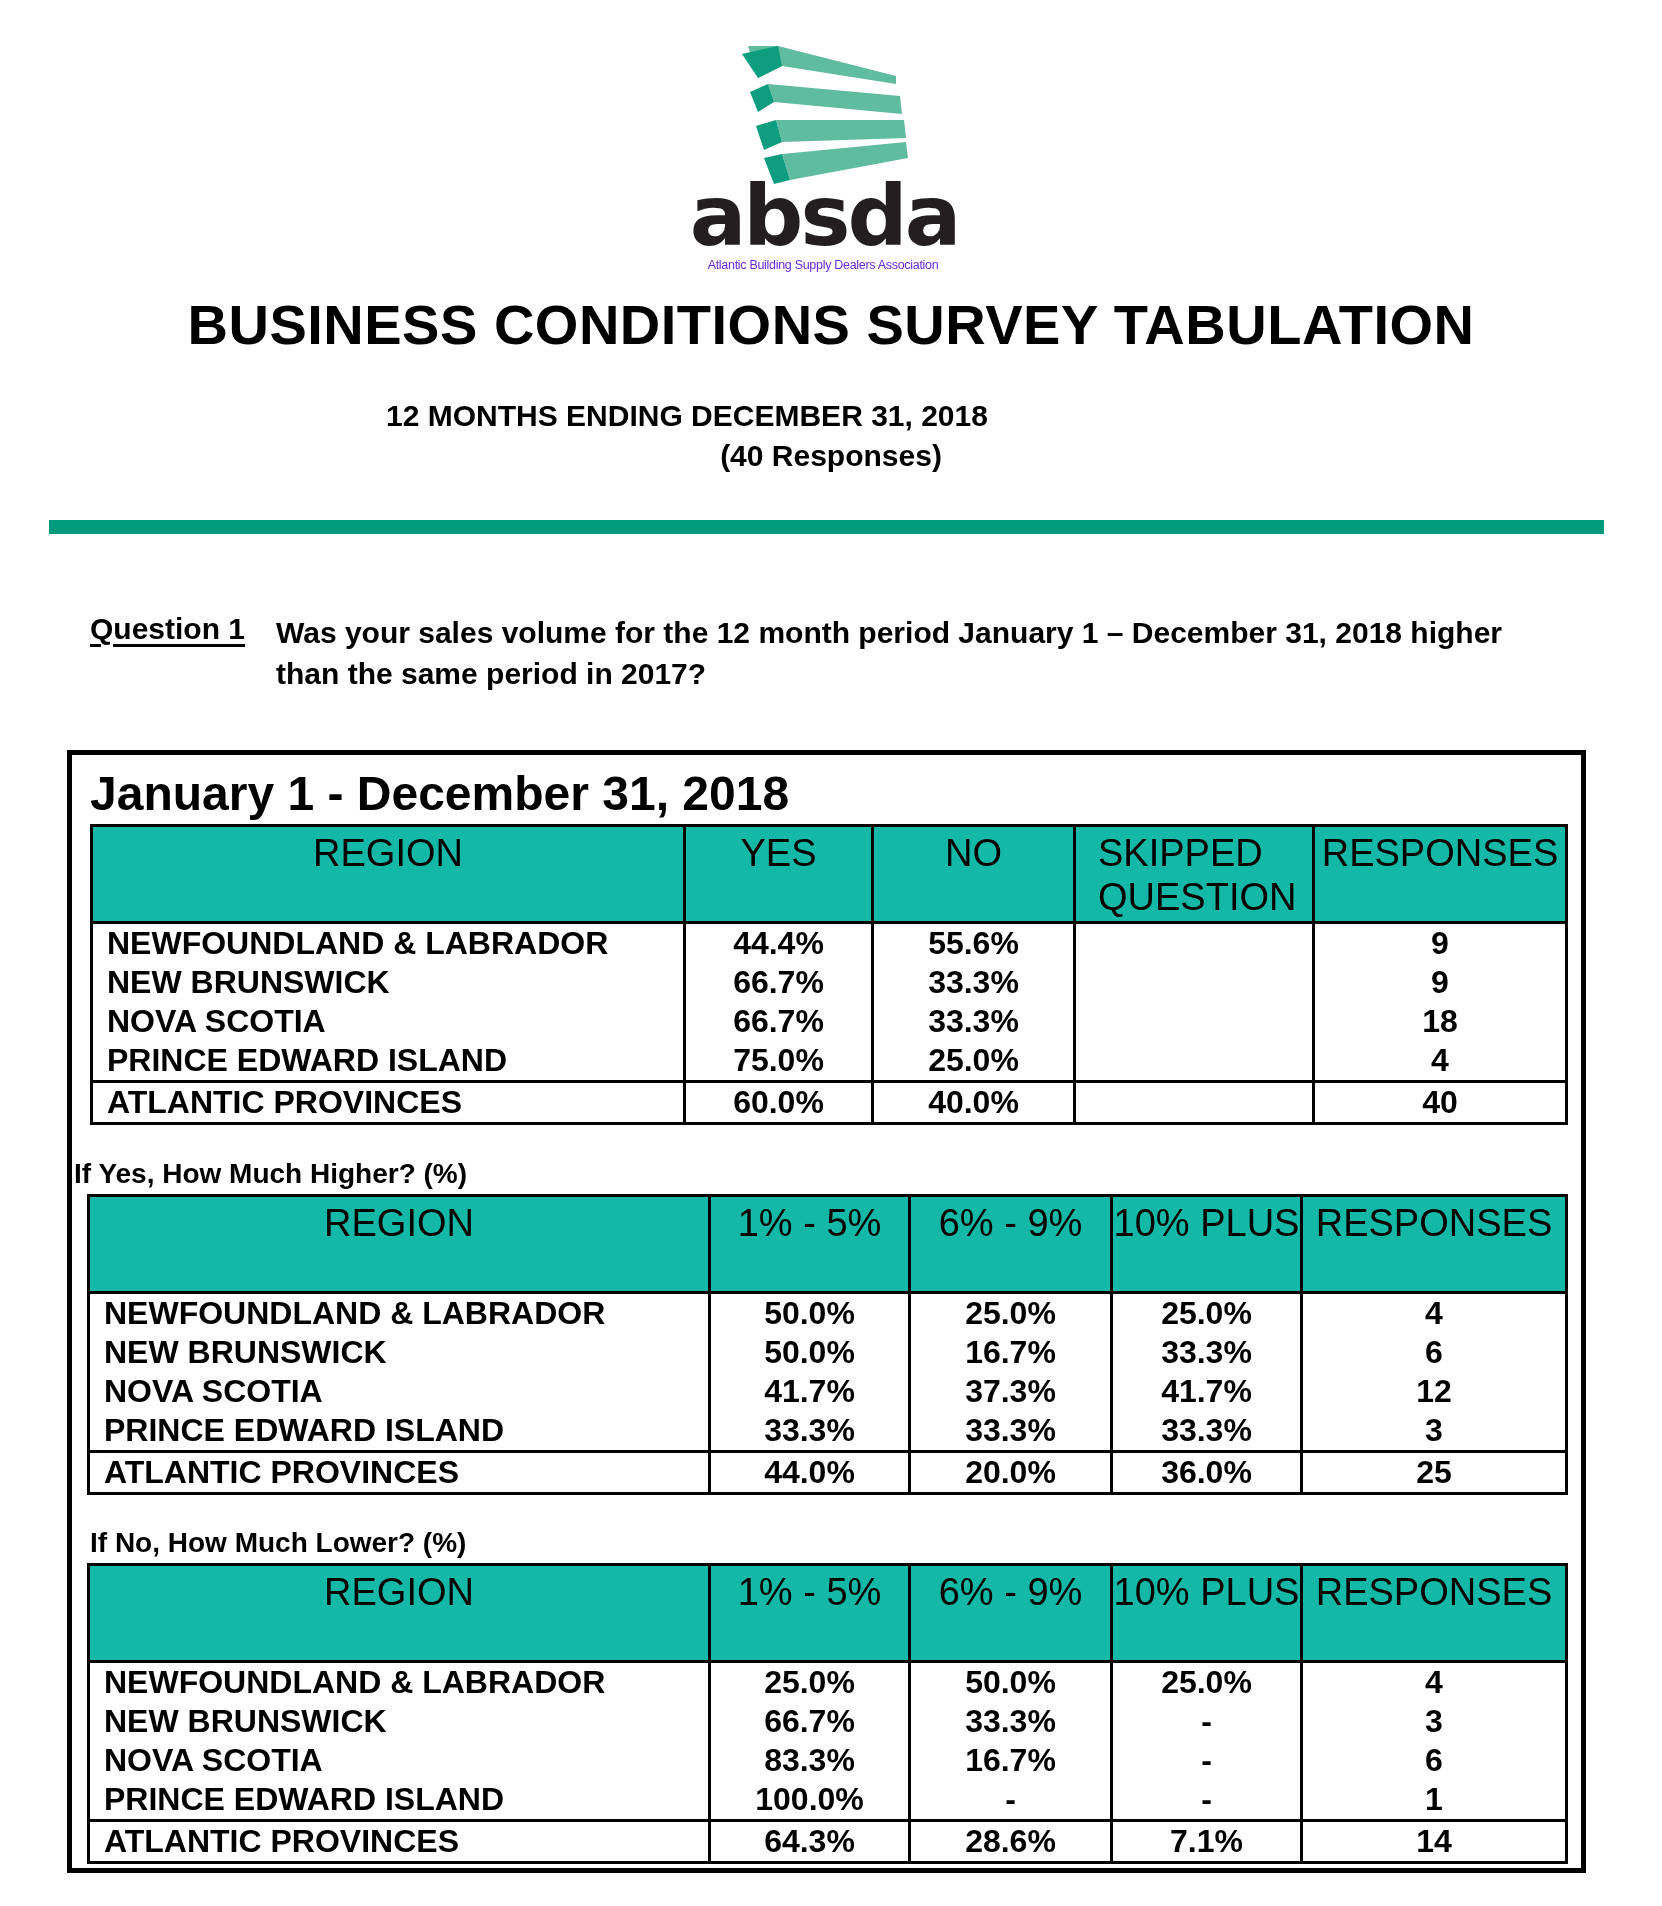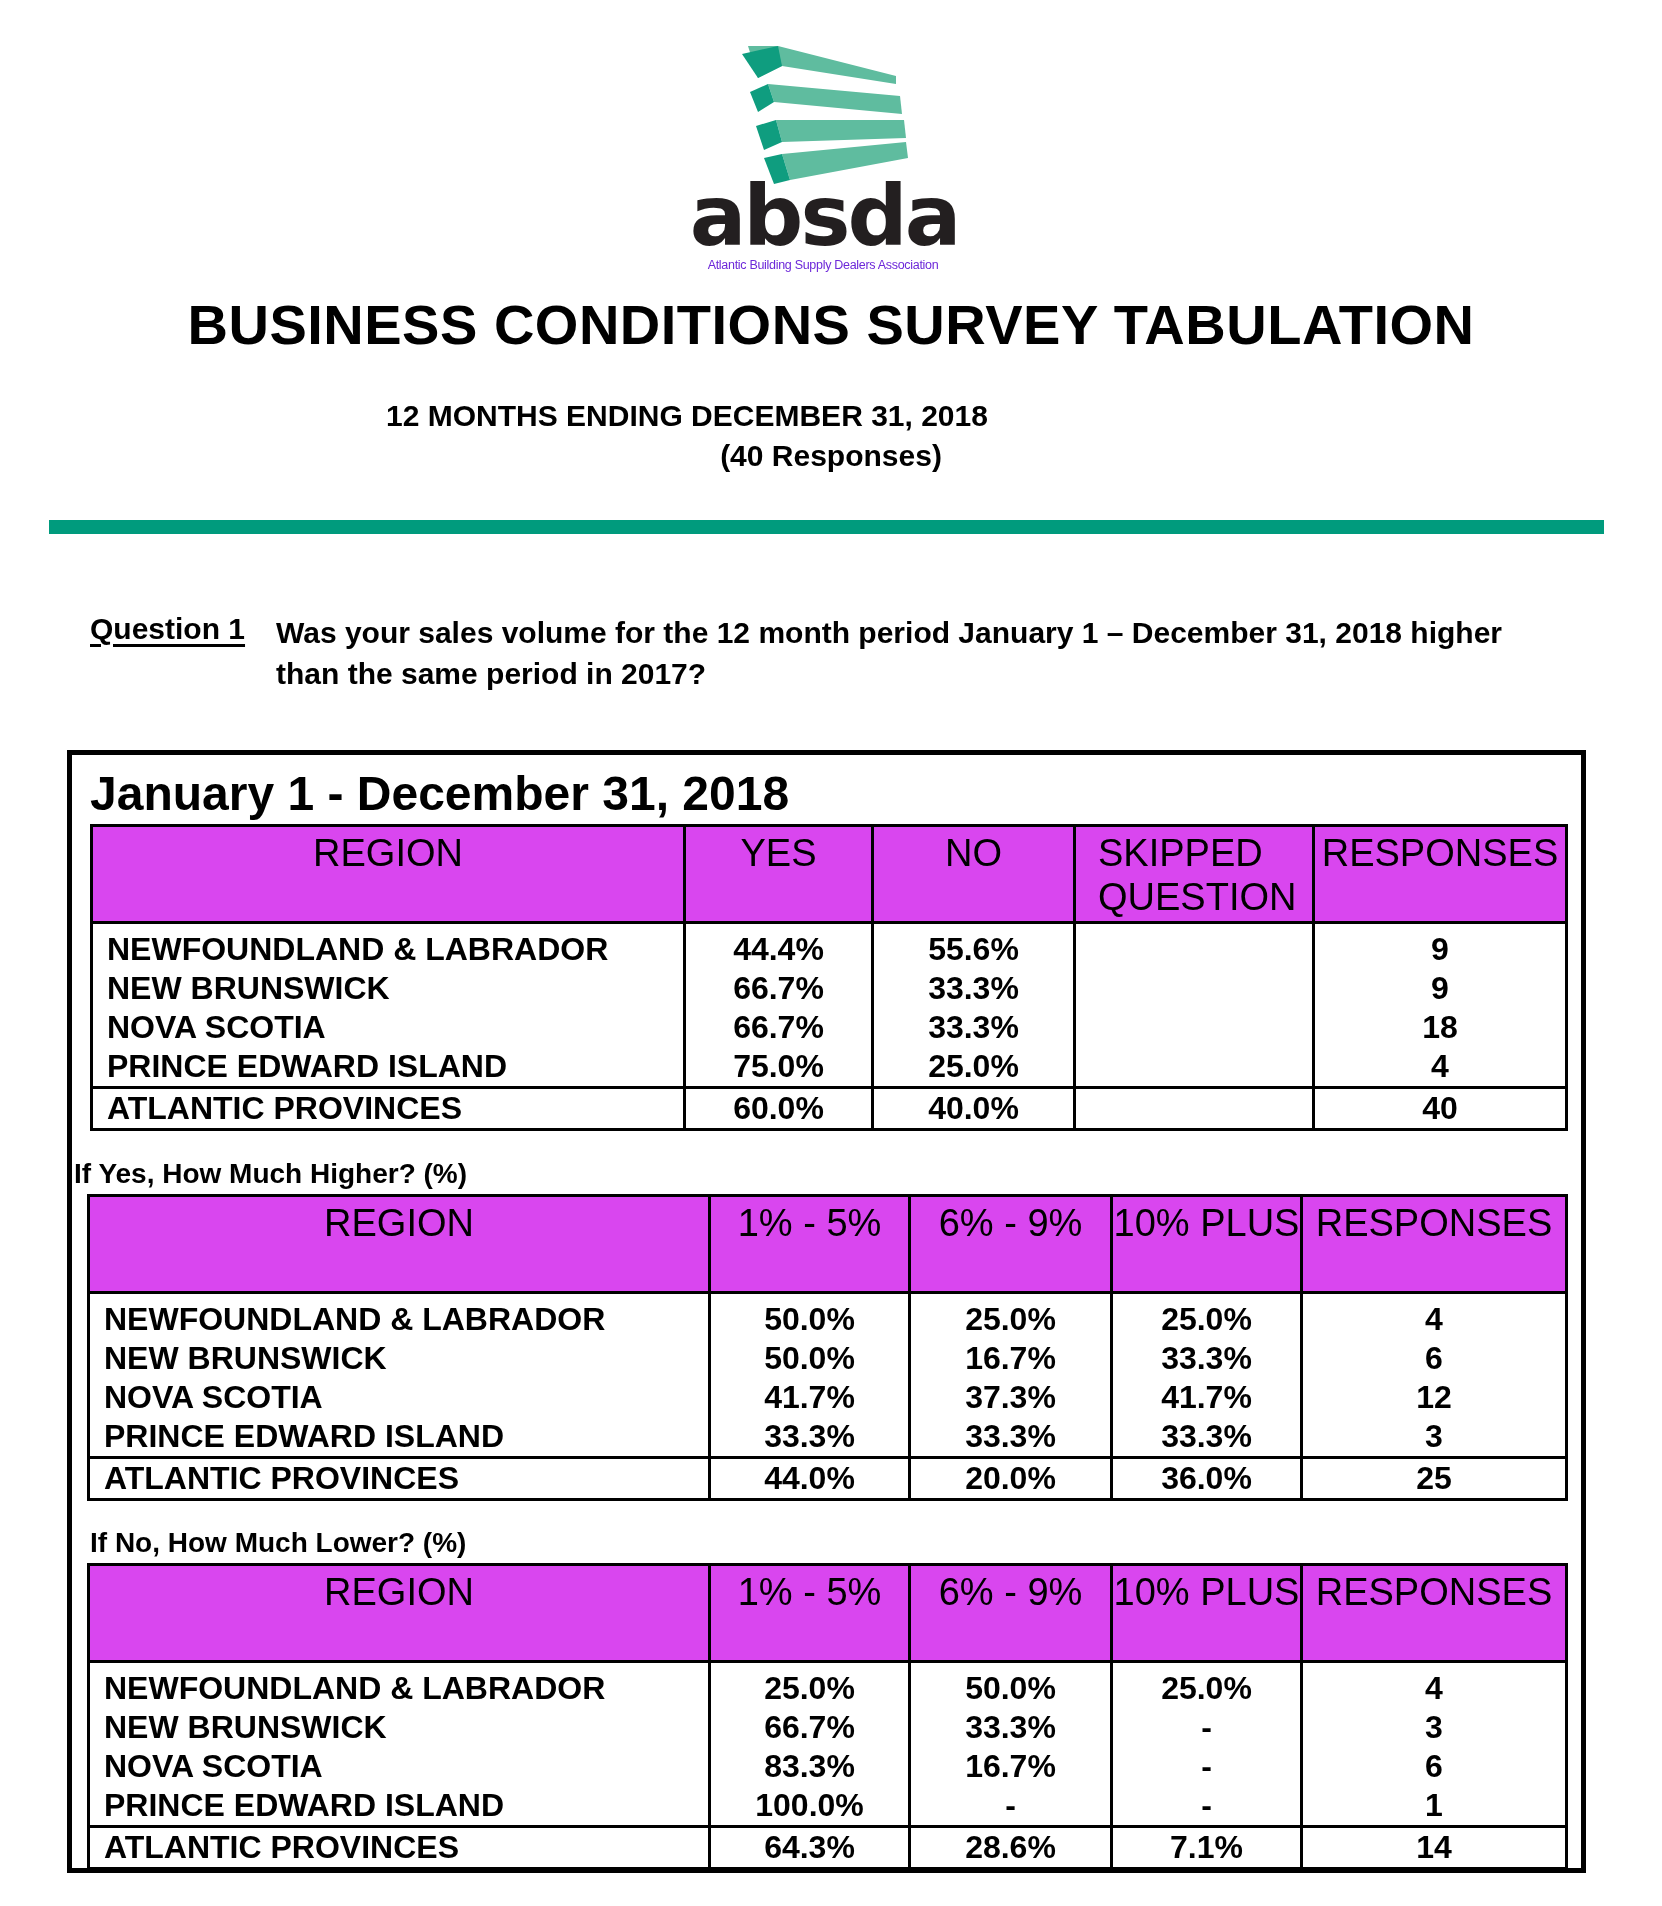--- a/index.html
+++ b/index.html
@@ -30,25 +30,25 @@
 
   #outer-box { left: 67px; top: 750px; width: 1509px; height: 1113px; border: 5px solid #000; box-sizing: content-box; }
 
   #period-title { left: 90px; top: 766px; font-weight: bold; font-size: 48px; white-space: nowrap; }
   .sub-label { position: absolute; font-weight: bold; font-size: 28px; white-space: nowrap; }
   #label-higher { left: 74px; top: 1158px; }
   #label-lower { left: 90px; top: 1527px; }
 
   table.grid { position: absolute; border-collapse: collapse; table-layout: fixed; }
   table.grid th, table.grid td { border-left: 3px solid #000; border-right: 3px solid #000; padding: 0; }
-  table.grid thead th { background: #d946ef; border-top: 3px solid #000; border-bottom: 3px solid #000;
+  table.grid thead th { background: #14b8a6; border-top: 3px solid #000; border-bottom: 3px solid #000;
                         font-weight: normal; font-size: 38px; height: 90px; vertical-align: top;
                         text-align: center; line-height: 44px; padding-top: 4px; }
   table.grid tbody td { font-weight: bold; font-size: 32px; height: 39px; line-height: 39px; text-align: center; }
-  table.grid tbody tr.first td { padding-top: 6px; }
+  table.grid tbody tr.first td { }
   table.grid tbody td.region { text-align: left; padding-left: 14px; }
   table.grid tbody tr.total td { border-top: 3px solid #000; border-bottom: 3px solid #000; }
   table.grid .hdr-left { text-align: left !important; padding-left: 22px; }
 
   #table-q1 { left: 90px; top: 824px; width: 1475px; }
   #table-higher { left: 87px; top: 1194px; width: 1478px; }
   #table-lower { left: 87px; top: 1563px; width: 1478px; }
 </style>
 </head>
 <body>

